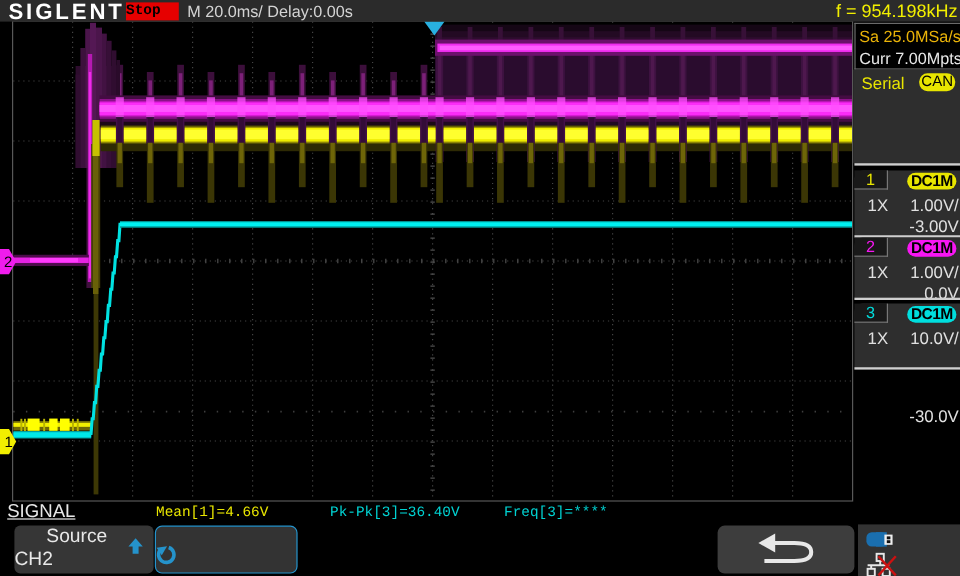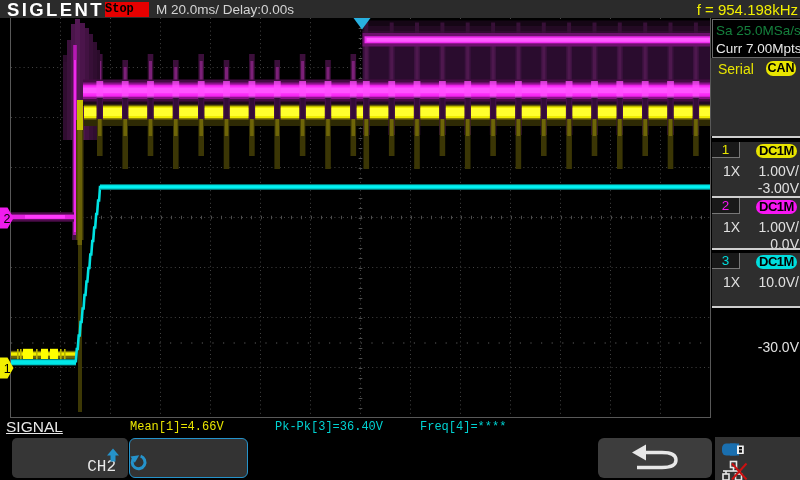--- a/index.html
+++ b/index.html
@@ -375,26 +375,26 @@
 <text x="3.8" y="372.7" font-size="12.5" fill="#000">1</text>
 </svg>
 
 <div class="abs" style="left:0;top:0;width:800px;height:18px;background:#2b2b2b;"></div>
 <div class="abs" style="left:7px;top:-1px;font-size:18.5px;font-weight:bold;letter-spacing:2.4px;color:#fff;">SIGLENT</div>
 <div class="abs mono" style="left:105px;top:2px;width:44px;height:15px;background:#e60000;color:#000;font-size:12px;font-weight:bold;line-height:15px;">Stop</div>
 <div class="abs" style="left:156px;top:2px;font-size:13.5px;color:#d4d4d4;">M 20.0ms/ Delay:0.00s</div>
 <div class="abs" style="right:2px;top:1px;font-size:15px;color:#f2ef00;">f = 954.198kHz</div>
 
 <div class="abs" style="left:712px;top:19px;width:88px;height:39px;background:#000;border:1px solid #6a6a6a;border-right:none;">
-  <div style="color:#15803d;font-size:13.5px;padding-left:3px;line-height:18px;margin-top:1.5px;white-space:nowrap;">Sa 25.0MSa/s</div>
+  <div style="color:#eab308;font-size:13.5px;padding-left:3px;line-height:18px;margin-top:1.5px;white-space:nowrap;">Sa 25.0MSa/s</div>
   <div style="color:#e8e8e8;font-size:13.5px;padding-left:3px;line-height:18px;white-space:nowrap;">Curr 7.00Mpts</div>
 </div>
 <div class="abs" style="left:711px;top:58px;width:89px;height:78px;background:#2e2e2e;padding-left:48px;">
   <div class="abs" style="left:7px;top:3px;color:#e8e500;font-size:14px;">Serial</div>
-  <div class="abs" style="left:55px;top:2.5px;width:30px;height:15.5px;background:#e8e500;border-radius:7px;color:#000;font-size:12.5px;font-weight:bold;text-align:center;line-height:15.5px;">CAN</div>
+  <div class="abs" style="left:55px;top:2.5px;width:30px;height:15.5px;background:#e8e500;border-radius:7px;color:#000;font-size:12.5px;font-weight:normal;text-align:center;line-height:15.5px;">CAN</div>
 </div>
 
 <div class="abs" style="left:712px;top:136px;width:88px;height:2px;background:#cfcfcf;"></div>
 <div class="abs" style="left:712px;top:141.5px;width:88px;height:54px;background:#2e2e2e;border-radius:7px 0 0 0;">
   <div class="abs" style="left:0;top:0;width:28px;height:16.5px;background:#191919;border-right:1px solid #777;border-bottom:1px solid #777;color:#e8e500;font-size:13.5px;text-align:center;line-height:16px;">1</div>
   <div class="abs" style="left:44px;top:2px;width:41px;height:14.5px;background:#e8e500;border-radius:7px;color:#000;font-size:13px;font-weight:bold;text-align:center;line-height:14.5px;letter-spacing:-0.5px;">DC1M</div>
   <div class="abs" style="left:11px;top:21.5px;color:#e0e0e0;font-size:14px;">1X</div>
   <div class="abs" style="right:1px;top:21.5px;color:#e0e0e0;font-size:14px;">1.00V/</div>
   <div class="abs" style="right:1px;top:38px;color:#e0e0e0;font-size:14px;">-3.00V</div>
 </div>
@@ -412,24 +412,25 @@
   <div class="abs" style="left:44px;top:2px;width:41px;height:14.5px;background:#00dede;border-radius:7px;color:#000;font-size:13px;font-weight:bold;text-align:center;line-height:14.5px;letter-spacing:-0.5px;">DC1M</div>
   <div class="abs" style="left:11px;top:21.5px;color:#e0e0e0;font-size:14px;">1X</div>
   <div class="abs" style="right:1px;top:21.5px;color:#e0e0e0;font-size:14px;">10.0V/</div>
   <div class="abs" style="right:1px;top:38px;color:#e0e0e0;font-size:14px;margin-top:48px;">-30.0V</div>
 </div>
 <div class="abs" style="left:712px;top:306.0px;width:88px;height:2px;background:#cfcfcf;"></div>
 
 <div class="abs" style="left:6px;top:417.5px;font-size:15.5px;color:#e8e8e8;text-decoration:underline;">SIGNAL</div>
 <div class="abs mono" style="left:130px;top:420px;font-size:12px;color:#e8e500;">Mean[1]=4.66V</div>
 <div class="abs mono" style="left:275px;top:420px;font-size:12px;color:#00d2d2;">Pk-Pk[3]=36.40V</div>
-<div class="abs mono" style="left:420px;top:420px;font-size:12px;color:#00d2d2;">Freq[4]=****</div>
+<div class="abs mono" style="left:420px;top:420px;font-size:12px;color:#00d2d2;">Freq[3]=****</div>
 
 <div class="abs" style="left:12px;top:437.5px;width:116px;height:40.5px;background:#363636;border-radius:5px;">
-  <div class="abs" style="left:0;top:20px;width:104px;text-align:right;color:#e8e8e8;font-size:16px;font-family:Liberation Mono, monospace;">CH2</div>
+  <div class="abs" style="left:0;top:1px;width:104px;text-align:center;color:#e8e8e8;font-size:16px;">Source</div>
+  <div class="abs" style="left:0;top:20px;width:104px;text-align:left;color:#e8e8e8;font-size:16px;">CH2</div>
 </div>
 <svg class="abs" style="left:106px;top:448px" width="16" height="15">
     <polygon points="1,7.5 7,0.5 13,7.5 9.5,7.5 9.5,13.5 4.5,13.5 4.5,7.5" fill="#2593cb"></polygon>
   </svg>
 <div class="abs" style="left:128.5px;top:438px;width:119px;height:39.5px;background:#333;border:1.6px solid #2593cb;border-radius:6px;">
 </div>
 <svg class="abs" style="left:130px;top:454px" width="20" height="20">
   <path d="M 4.2 3.6 A 6.4 6.4 0 1 0 10.6 2.2" fill="none" stroke="#2593cb" stroke-width="3"></path>
   <polygon points="0.5,2.5 9.2,1.2 4.8,8.8" fill="#2593cb"></polygon>
 </svg>

